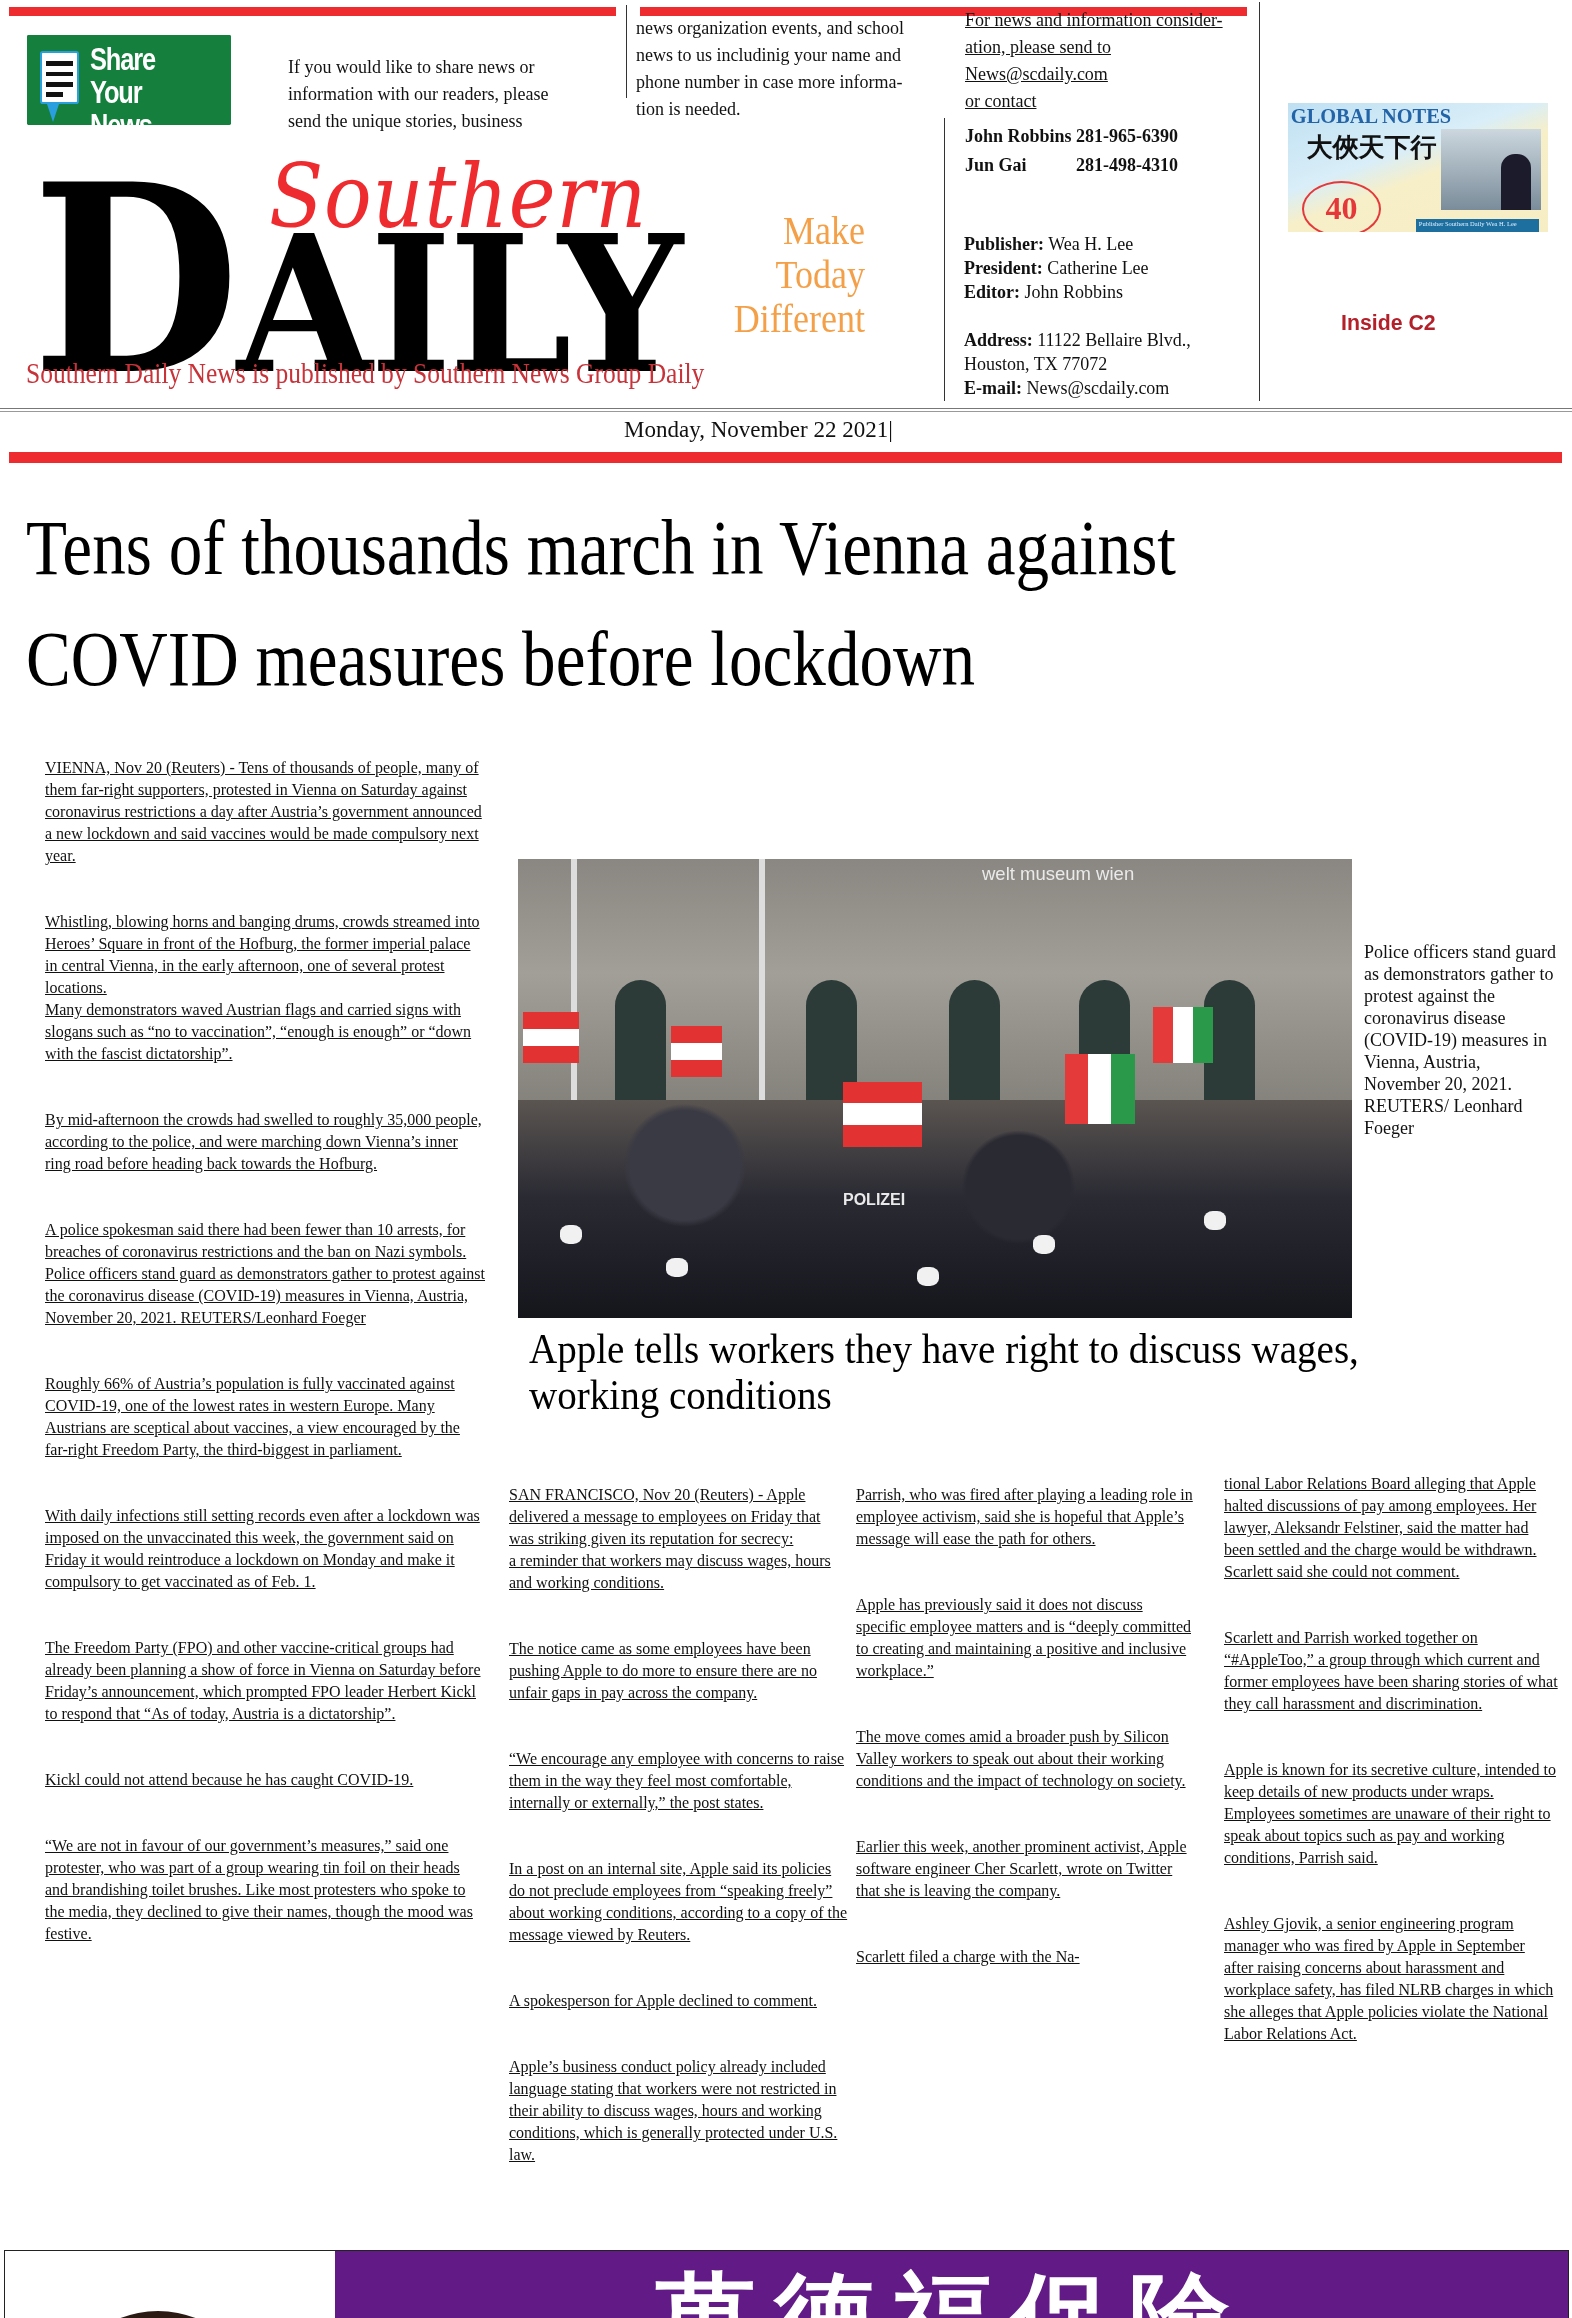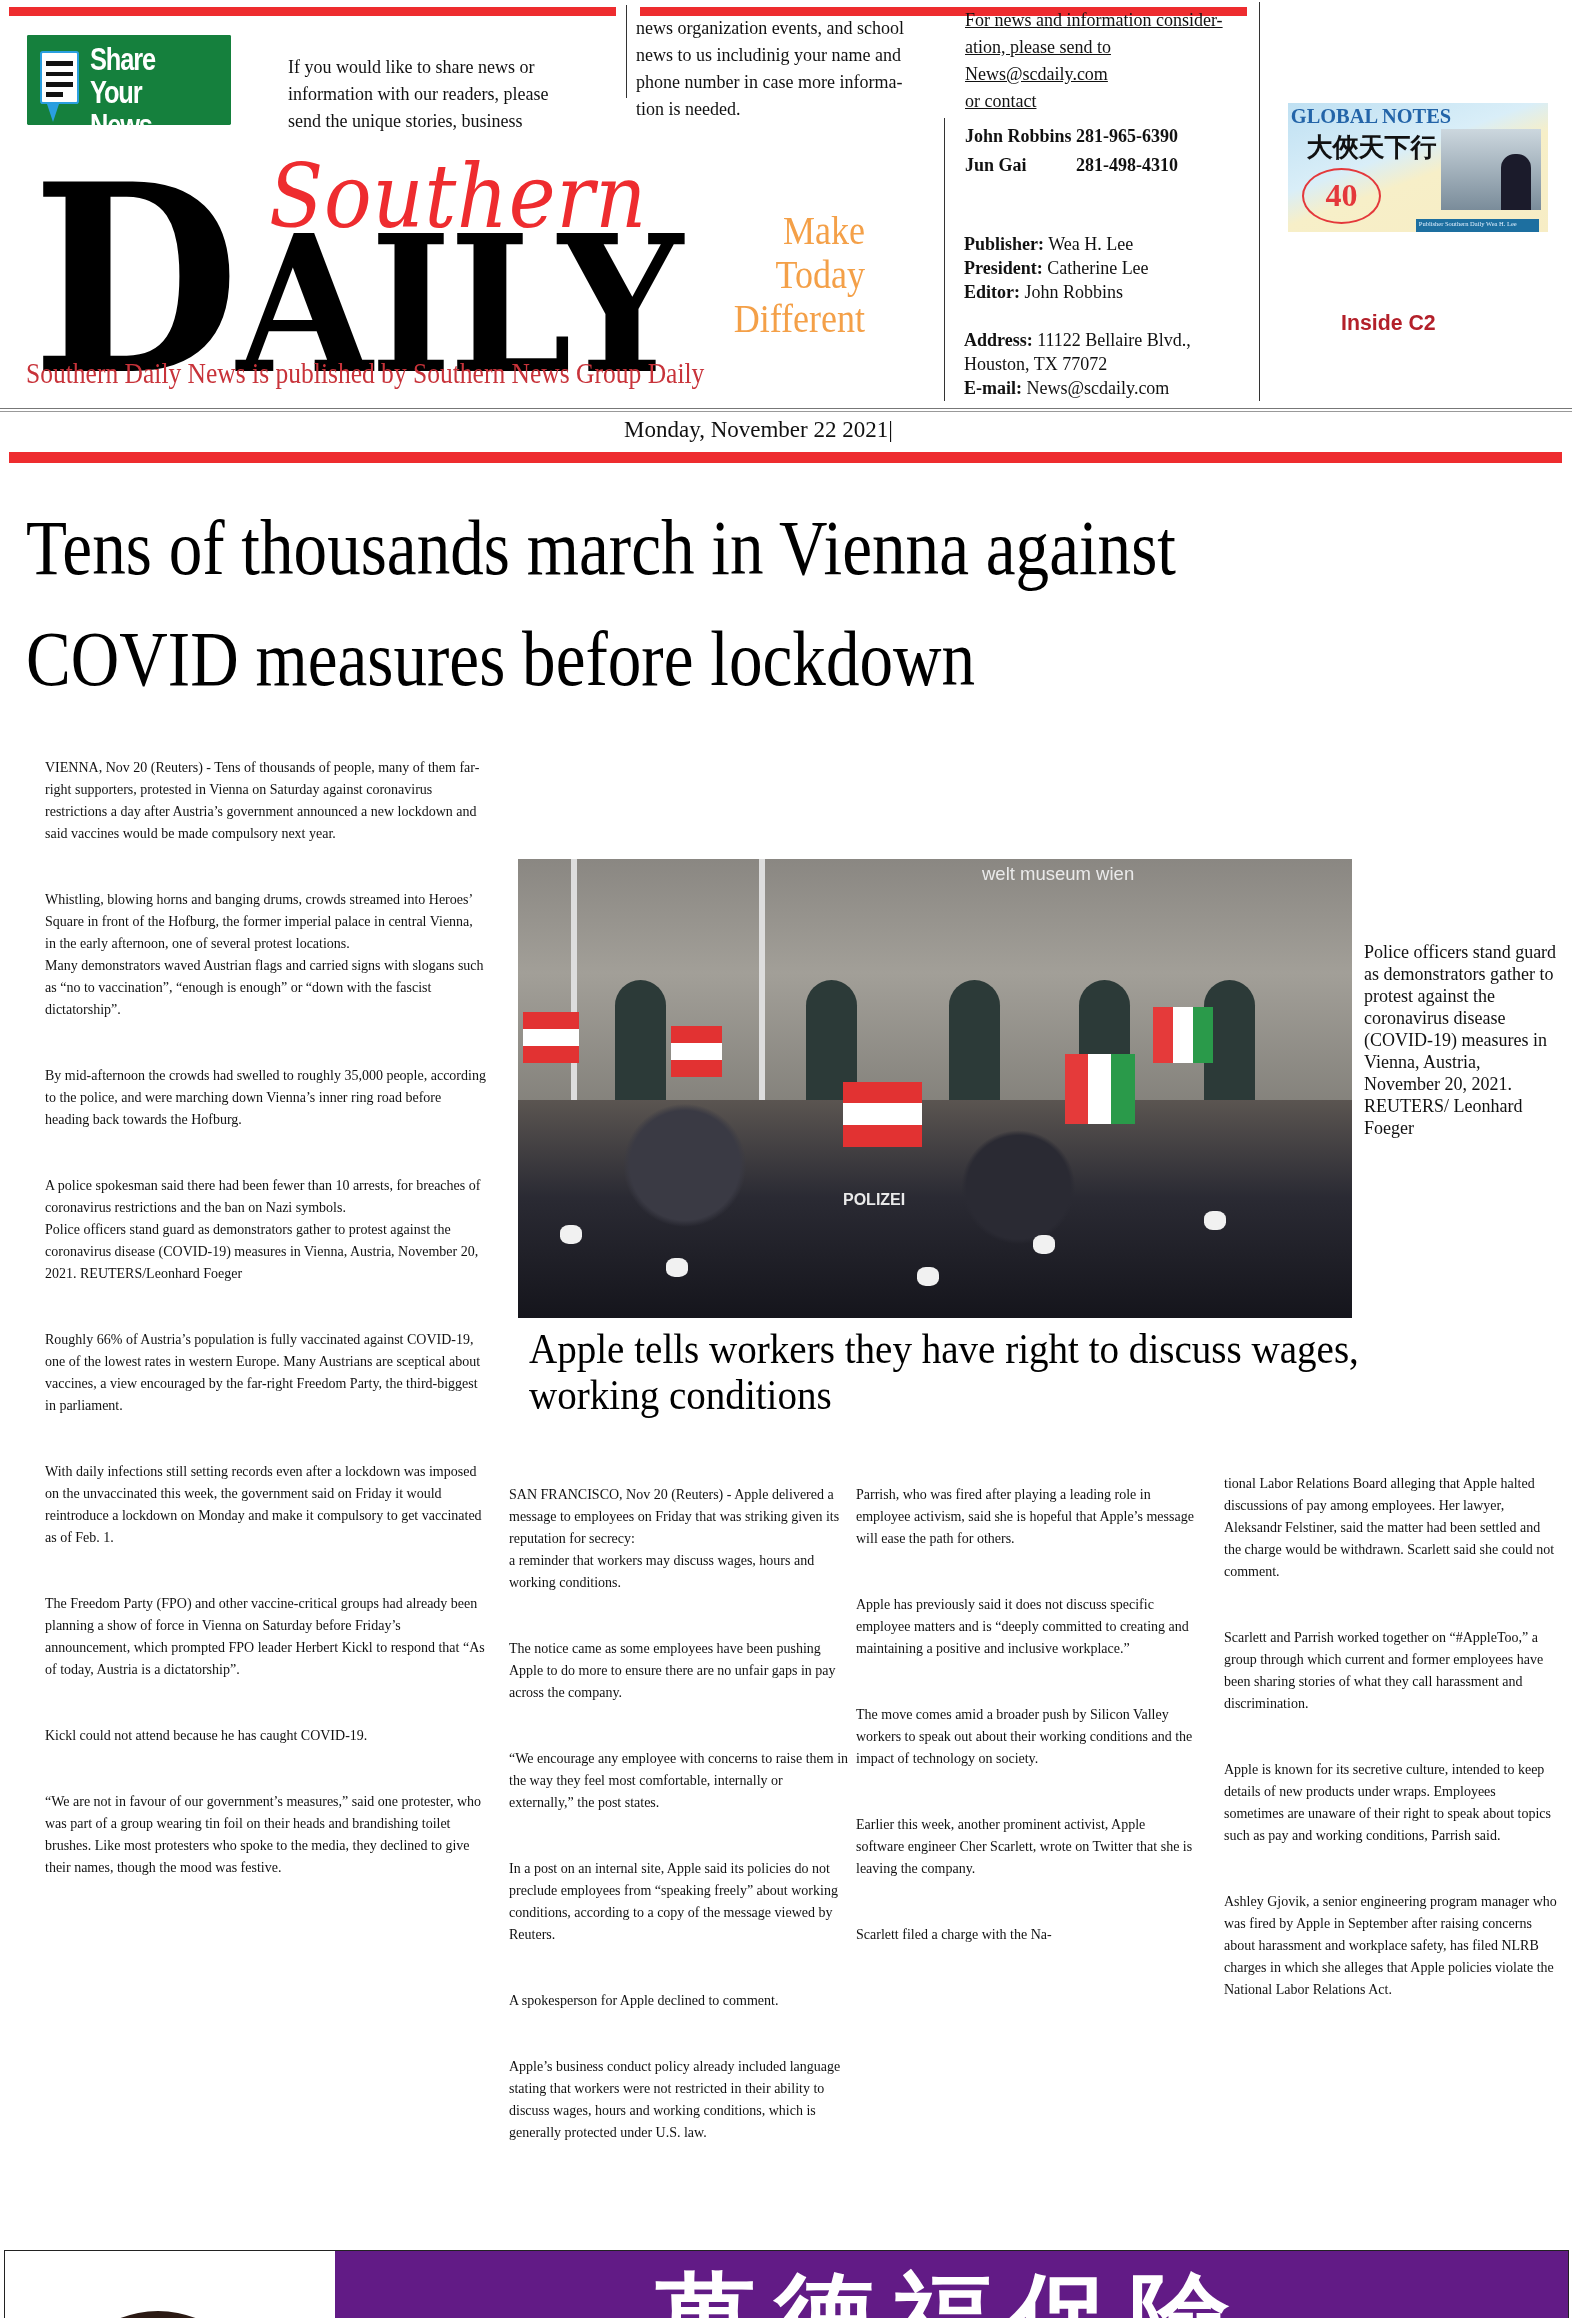--- a/index.html
+++ b/index.html
@@ -20,32 +20,32 @@
 
   .logo-southern { left: 269px; top: 153px; font-family: "DejaVu Serif", serif; font-style: italic; color: #ee2c2f; font-size: 88px; line-height: 88px; letter-spacing: 0.9px; transform: scaleX(0.9); transform-origin: left top; }
   .logo-daily { left: 32px; top: 185px; font-family: "DejaVu Serif", serif; font-weight: bold; color: #000; font-size: 190px; line-height: 190px; letter-spacing: -2.8px; transform: scaleX(0.92); transform-origin: left top; }
   .logo-daily .big-d { font-size: 260px; }
   .tagline { left: 698px; top: 209px; color: #f4a048; font-size: 40px; line-height: 44px; text-align: right; width: 167px; transform: scaleX(0.9); transform-origin: right top; }
   .published { left: 25.5px; top: 357px; color: #c8333a; font-size: 29px; line-height: 32px; transform: scaleX(0.88); transform-origin: left top; white-space: nowrap; }
 
   .global-notes { left: 1288px; top: 103px; width: 260px; height: 129px; background: linear-gradient(160deg, #bfe0f2 0%, #d9eef8 40%, #f7efc8 55%, #f7edc5 100%); overflow: hidden; }
   .global-notes .gn-title { position: absolute; left: 2.8px; top: 1.9px; font-family: "Liberation Serif", serif; font-weight: bold; color: #2364a8; font-size: 20.4px; }
   .global-notes .gn-cn { position: absolute; left: 18.5px; top: 27px; font-size: 26px; font-weight: bold; color: #111; }
-  .global-notes .gn-seal { position: absolute; left: 14px; top: 65px; width: 79px; height: 56px; border: 2.3px solid #e4383b; border-radius: 50%; color: #e4383b; font-size: 32px; font-weight: bold; text-align: center; line-height: 51px; }
+  .global-notes .gn-seal { position: absolute; left: 14px; top: 78px; width: 79px; height: 56px; border: 2.3px solid #e4383b; border-radius: 50%; color: #e4383b; font-size: 32px; font-weight: bold; text-align: center; line-height: 51px; }
   .global-notes .gn-photo { position: absolute; left: 153px; top: 25.5px; width: 100px; height: 81px; background: linear-gradient(180deg, #ccd7de, #7a8c9a); }
   .global-notes .gn-man { position: absolute; left: 213px; top: 51px; width: 30px; height: 56px; background: #1b1b2b; border-radius: 14px 14px 0 0; }
   .global-notes .gn-band { position: absolute; left: 128px; top: 116px; right: 9.3px; height: 13px; background: #1d6fa0; color: #e0f0ff; font-size: 6.5px; padding: 0.9px 2.8px; }
   .inside { left: 1341px; top: 311px; color: #b3202a; font-family: "Liberation Sans", sans-serif; font-weight: bold; font-size: 21.3px; }
 
   .hr-double { position: absolute; left: 0; width: 1572px; height: 3.7px; border-top: 1.4px solid #777; border-bottom: 0.9px solid #999; }
   .dateline { left: 624px; top: 417px; font-size: 23px; color: #111; }
 
   .headline-main { left: 25.5px; top: 492px; width: 1530px; font-size: 79px; line-height: 111px; color: #000; transform: scaleX(0.85); transform-origin: left top; white-space: nowrap; }
 
-  .col { font-size: 14px; line-height: 22px; color: #111; white-space: pre-line; }
+  .col { font-size: 16px; line-height: 22px; color: #111; white-space: pre-line; text-decoration: underline; }
   .col p { margin-bottom: 22px; }
   .photo { left: 518px; top: 859px; width: 834px; height: 459px; overflow: hidden; background: #6d6c68; }
   .photo .bldg { position: absolute; left: 0; top: 0; width: 100%; height: 62%; background: linear-gradient(180deg, #8a8782 0%, #a29f98 40%, #7b7973 100%); }
   .photo .arch { position: absolute; top: 121px; width: 51px; height: 121px; background: #2c3a38; border-radius: 25.5px 25.5px 0 0; }
   .photo .sign { position: absolute; left: 464px; top: 3.7px; color: #eaeaea; font-family: "Liberation Sans", sans-serif; font-size: 18.5px; }
   .photo .crowd { position: absolute; left: 0; top: 241px; width: 100%; height: 218px; background: radial-gradient(circle at 20% 30%, #3a3a44 0 8%, transparent 9%), radial-gradient(circle at 60% 40%, #2a2a33 0 10%, transparent 11%), linear-gradient(180deg, #5b5551 0%, #2a2a33 45%, #15151c 100%); }
   .photo .flag { position: absolute; height: 51px; background: linear-gradient(180deg, #e23232 0 33%, #fff 33% 66%, #e23232 66%); }
   .photo .flagit { position: absolute; height: 51px; background: linear-gradient(90deg, #e53a3a 0 33%, #fff 33% 66%, #2a9a4a 66%); }
   .photo .mask { position: absolute; width: 22px; height: 18.5px; background: #f1f1f1; border-radius: 40%; }
   .photo .pole { position: absolute; width: 5.6px; background: #ddd; }

